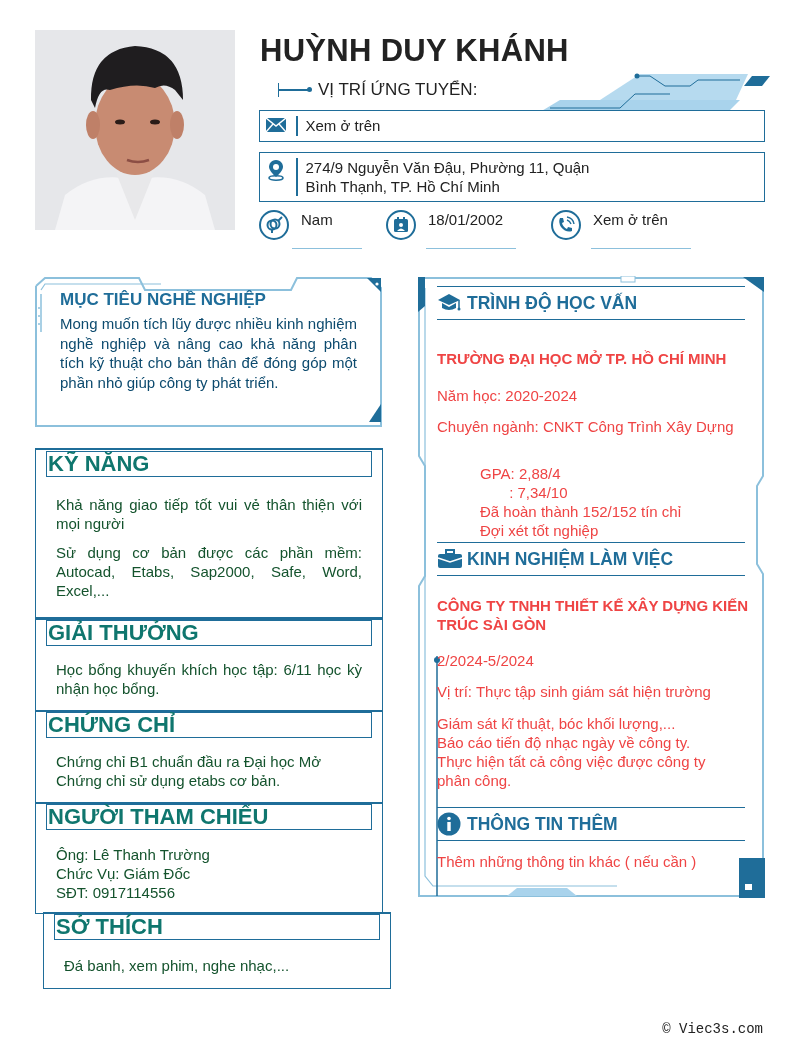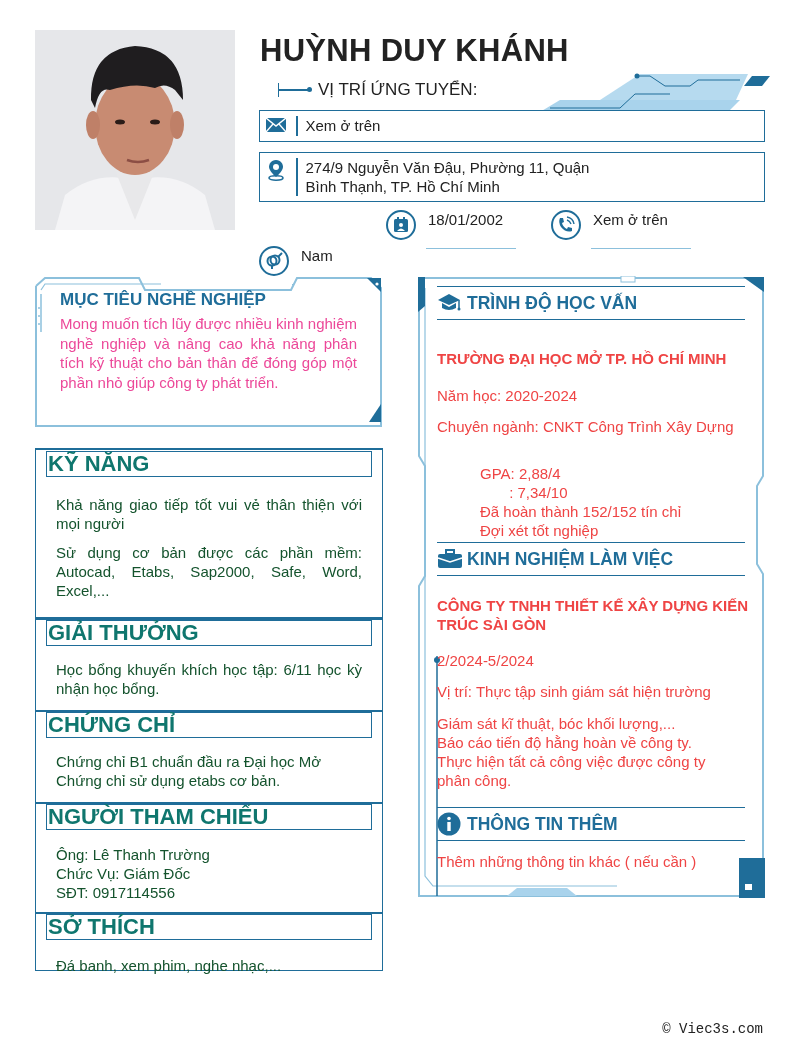--- a/index.html
+++ b/index.html
@@ -31,37 +31,37 @@
 
   .mini { top: 208px; display: flex; align-items: flex-start; }
   .mini .circ { width: 30px; height: 30px; border-radius: 50%; border: 2.5px solid #1f6d99; display: flex; align-items: center; justify-content: center; margin-top: 2px; }
   .mini .val { font-size: 15px; margin-left: 12px; margin-top: 3px; color: #222; }
   .mini .line { position: absolute; top: 40px; height: 1px; background: #8cc0dc; }
 
   
   .objective { left: 35px; top: 276px; width: 348px; height: 152px; }
   .objective svg.frame { position: absolute; left: 0; top: 0; }
   .obj-title { position: absolute; left: 25px; top: 14px; font-size: 17px; font-weight: bold; color: #1f6d99; }
-  .obj-text { position: absolute; left: 25px; top: 38px; width: 297px; font-size: 15px; line-height: 19.5px; text-align: justify; color: #ec4899; }
+  .obj-text { position: absolute; left: 25px; top: 38px; width: 297px; font-size: 15px; line-height: 19.5px; text-align: justify; color: #0c4a6e; }
 
   .lsec { left: 35px; width: 348px; border: 1.5px solid #1f6d99; border-top-width: 2.5px; background: #fff; }
   .lsec .ttl { margin: 0 0 0 10px; width: 326px; height: 26px; border: 1.5px solid #1f6d99; font-size: 22px; font-weight: bold; color: #0f766e; line-height: 24px; padding-left: 1px; }
   .lsec .body { padding: 0 20px; font-size: 15px; line-height: 19px; color: #14532d; text-align: justify; }
   .lsec .body p { margin-bottom: 10px; }
 
   .skills { top: 448px; height: 170px; }
   .skills .ttl { margin-top: 1px; }
   .skills .body { padding-top: 18px; }
   .awards { top: 618px; height: 93px; }
   .awards .body { padding-top: 14px; }
   .certs { top: 710px; height: 94px; }
   .certs .body { padding-top: 14px; }
   .refs { top: 802px; height: 112px; }
   .refs .body { padding-top: 15px; }
-  .hobbies { top: 912px; height: 59px; }
+  .hobbies { top: 912px; height: 77px; margin-left: 8px; }
   .hobbies .body { padding-top: 16px; }
 
   
   .rcol { left: 417px; top: 276px; width: 348px; height: 622px; }
   .rcol svg.frame { position: absolute; left: 0; top: 0; }
   .rhead { position: absolute; left: 20px; width: 308px; height: 34px; border-top: 1.5px solid #1f6d99; border-bottom: 1.5px solid #1f6d99; display: flex; align-items: center; }
   .rhead .hico { width: 30px; display: flex; align-items: center; justify-content: flex-start; }
   .rhead .htxt { font-size: 17.5px; font-weight: bold; color: #1f6d99; }
   .rtext { position: absolute; left: 20px; width: 315px; font-size: 15px; line-height: 19px; color: #ef4444; }
   .rtext.b { font-weight: bold; }
@@ -123,21 +123,21 @@
         <ellipse cx="9" cy="19" rx="7" ry="2.2" fill="none" stroke="#1f6d99" stroke-width="1.6"></ellipse>
       </svg>
   </span>
   <span class="sep"></span>
   <span class="txt">
     <span>274/9 Nguyễn Văn Đậu, Phường 11, Quận</span><br>
     <span>Bình Thạnh, TP. Hồ Chí Minh</span>
   </span>
 </div>
 
-<div class="abs mini" style="left:259px;margin-top:36px;">
+<div class="abs mini" style="left:259px;">
   <span class="circ">
     <svg width="18" height="18" viewBox="0 0 18 18">
         <circle cx="7" cy="9" r="4.5" fill="none" stroke="#1f6d99" stroke-width="2"></circle>
         <circle cx="10" cy="8" r="4.5" fill="none" stroke="#1f6d99" stroke-width="2"></circle>
         <line x1="13" y1="5" x2="17" y2="1" stroke="#1f6d99" stroke-width="2"></line>
         <line x1="7" y1="13" x2="7" y2="17" stroke="#1f6d99" stroke-width="2"></line>
       </svg>
   </span>
   <span class="val">Nam</span>
   <span class="line" style="left:33px;width:70px;"></span>
@@ -268,21 +268,21 @@
     <span class="htxt">KINH NGHIỆM LÀM VIỆC</span>
   </div>
   <div class="rtext b" style="top:320px;">
     <span>CÔNG TY TNHH THIẾT KẾ XÂY DỰNG KIẾN</span><br>
     <span>TRÚC SÀI GÒN</span>
   </div>
   <div class="rtext" style="top:375px;">2/2024-5/2024</div>
   <div class="rtext" style="top:406px;">Vị trí: Thực tập sinh giám sát hiện trường</div>
   <div class="rtext" style="top:438px;">
     <div>Giám sát kĩ thuật, bóc khối lượng,...</div>
-    <div>Báo cáo tiến độ hằng hoàn về công ty.</div>
+    <div>Báo cáo tiến độ nhạc ngày về công ty.</div>
     <div>Thực hiện tất cả công việc được công ty</div>
     <div>phân công.</div>
   </div>
 
   <div class="rhead" style="top:531px;">
     <span class="hico">
       <svg width="24" height="24" viewBox="0 0 24 24">
           <circle cx="12" cy="12" r="11.5" fill="#1f6d99"></circle>
           <circle cx="12" cy="6.5" r="1.8" fill="#fff"></circle>
           <rect x="10.3" y="10" width="3.4" height="9" fill="#fff"></rect>

